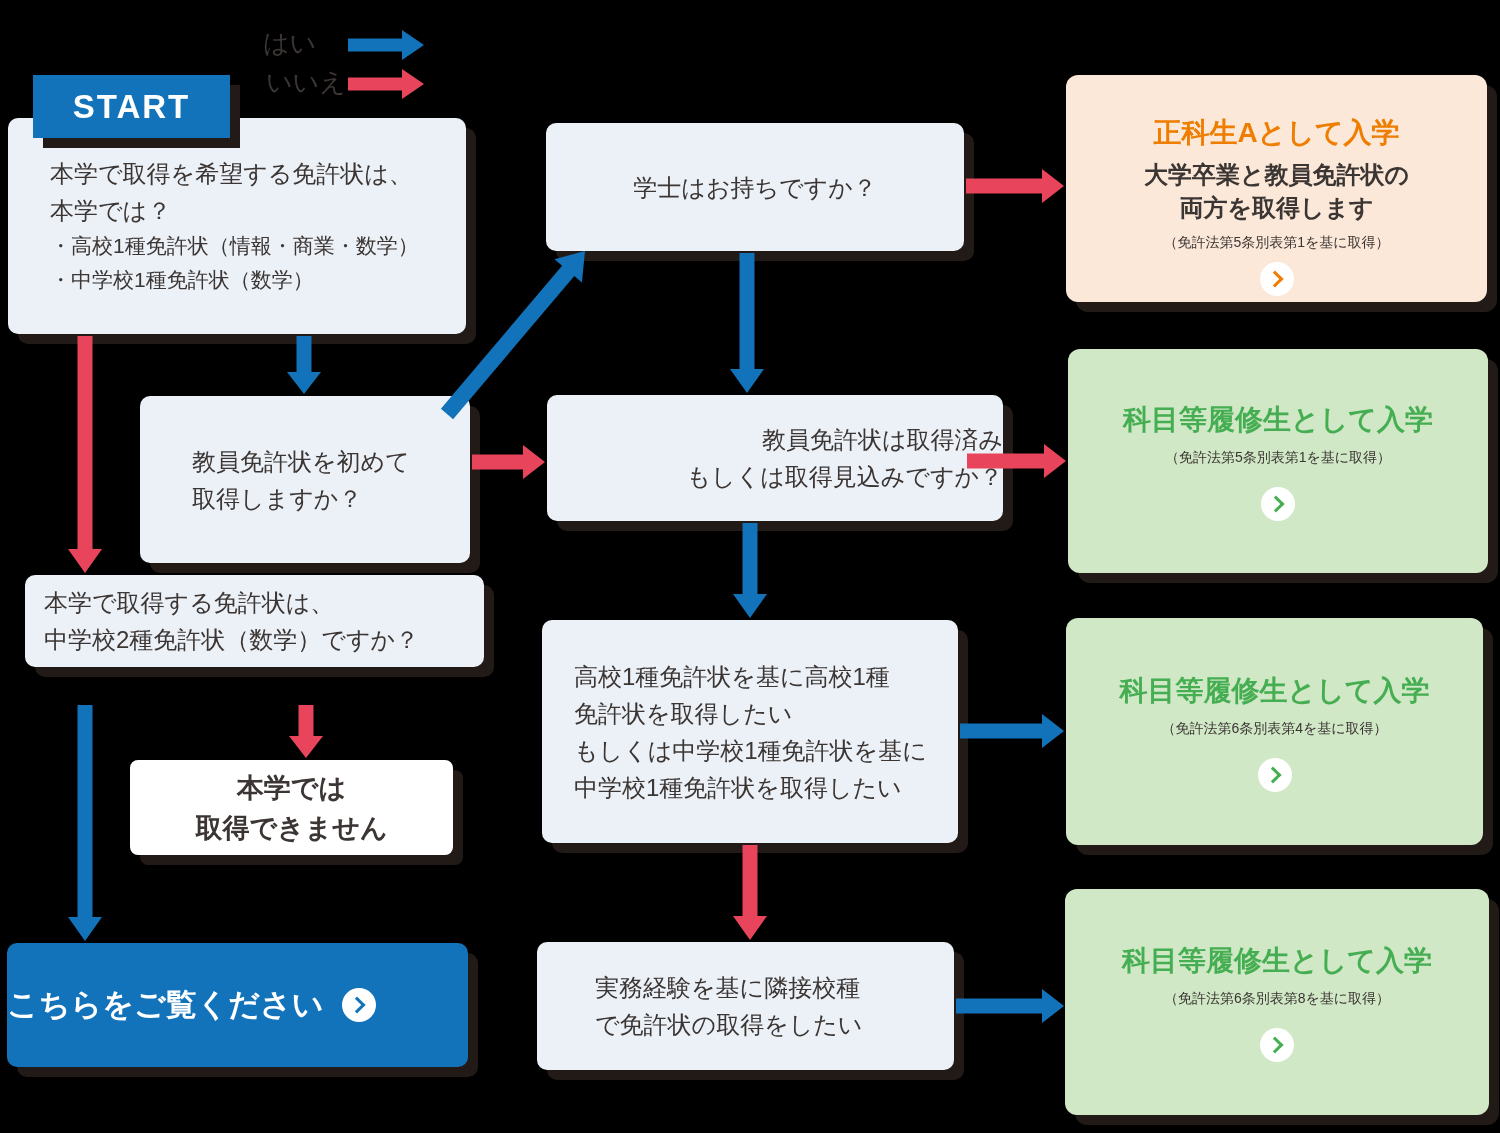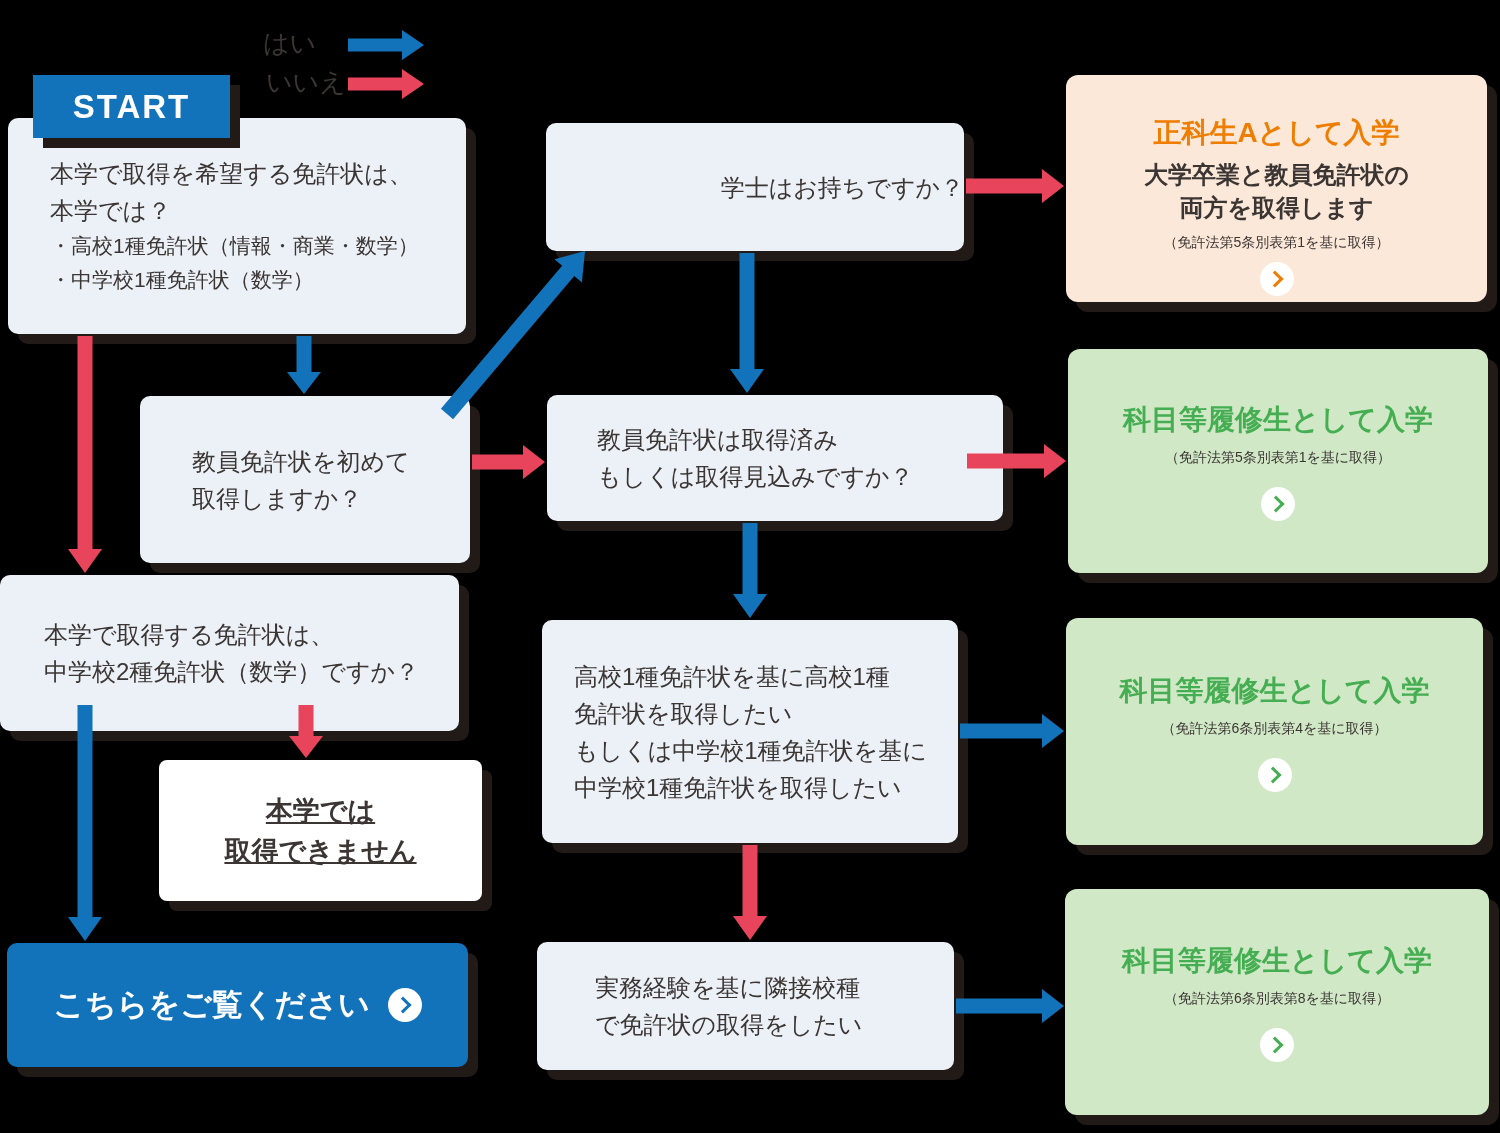--- a/index.html
+++ b/index.html
@@ -26,21 +26,21 @@
   .qcenter{align-items:center;text-align:center;}
   .cannot-box{
     position:absolute;box-sizing:border-box;background:var(--white);
     border-radius:8px;box-shadow:10px 10px 0 var(--shadow);
     display:flex;flex-direction:column;justify-content:center;align-items:center;z-index:1;
   }
   .cannot-line{font-size:27px;font-weight:bold;line-height:40px;}
   .cta{
     position:absolute;box-sizing:border-box;background:var(--blue);
     border-radius:10px;box-shadow:10px 10px 0 var(--shadow);
-    display:flex;align-items:center;justify-content:center;gap:18px;
+    display:flex;align-items:center;gap:18px;
     cursor:pointer;z-index:1;
   }
   .cta-label{color:#fff;font-size:31px;font-weight:bold;white-space:nowrap;}
   .rbox{
     position:absolute;box-sizing:border-box;border-radius:12px;
     box-shadow:10px 10px 0 var(--shadow);
     display:flex;flex-direction:column;align-items:center;justify-content:center;
     text-align:center;cursor:pointer;z-index:1;
   }
   .rbox.orange{background:var(--orange-bg);}
@@ -94,47 +94,47 @@
     <div class="qline">本学では？</div>
     <div class="qbullet">・高校1種免許状（情報・商業・数学）</div>
     <div class="qbullet">・中学校1種免許状（数学）</div>
   </div>
 
   <div class="qbox" style="left:140px;top:396px;width:330px;height:167px;padding-left:52px;">
     <div class="qline">教員免許状を初めて</div>
     <div class="qline">取得しますか？</div>
   </div>
 
-  <div class="qbox qcenter" style="left:546px;top:123px;width:418px;height:128px;align-items:flex-end;">
+  <div class="qbox qcenter" style="left:546px;top:123px;width:418px;height:128px;">
     <div class="qline">学士はお持ちですか？</div>
   </div>
 
-  <div class="qbox" style="left:547px;top:395px;width:456px;height:126px;padding-left:50px;">
+  <div class="qbox" style="left:547px;top:395px;width:456px;height:126px;padding-left:50px;align-items:flex-end;">
     <div class="qline">教員免許状は取得済み</div>
     <div class="qline">もしくは取得見込みですか？</div>
   </div>
 
-  <div class="qbox" style="left:0;top:575px;width:459px;height:156px;padding-left:44px;">
+  <div class="qbox" style="left:25px;top:575px;width:459px;height:92px;padding-left:19px;">
     <div class="qline">本学で取得する免許状は、</div>
     <div class="qline">中学校2種免許状（数学）ですか？</div>
   </div>
 
   <div class="qbox" style="left:542px;top:620px;width:416px;height:223px;padding-left:32px;">
     <div class="qline">高校1種免許状を基に高校1種</div>
     <div class="qline">免許状を取得したい</div>
     <div class="qline">もしくは中学校1種免許状を基に</div>
     <div class="qline">中学校1種免許状を取得したい</div>
   </div>
 
   <div class="qbox" style="left:537px;top:942px;width:417px;height:128px;padding-left:58px;">
     <div class="qline">実務経験を基に隣接校種</div>
     <div class="qline">で免許状の取得をしたい</div>
   </div>
 
-  <div class="cannot-box" style="left:159px;top:760px;width:323px;height:141px;text-decoration:underline;">
+  <div class="cannot-box" style="left:130px;top:760px;width:323px;height:95px;">
     <div class="cannot-line">本学では</div>
     <div class="cannot-line">取得できません</div>
   </div>
 
   <div class="cta" style="left:7px;top:943px;width:461px;height:124px;">
     <span class="cta-label">こちらをご覧ください</span>
     <span class="chevron-circle">
       <span class="chev chev-blue"></span>
     </span>
   </div>

